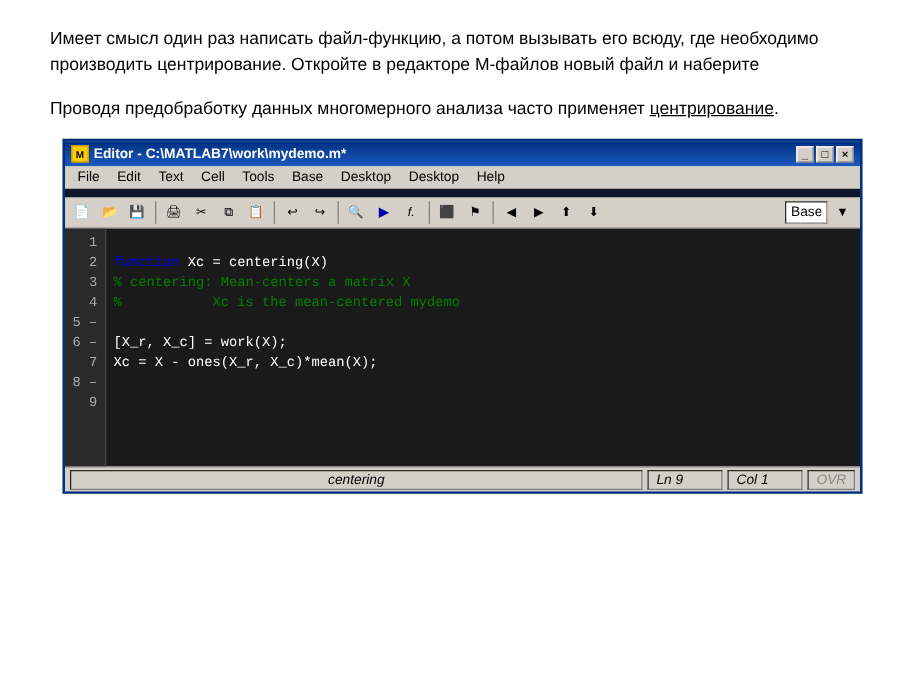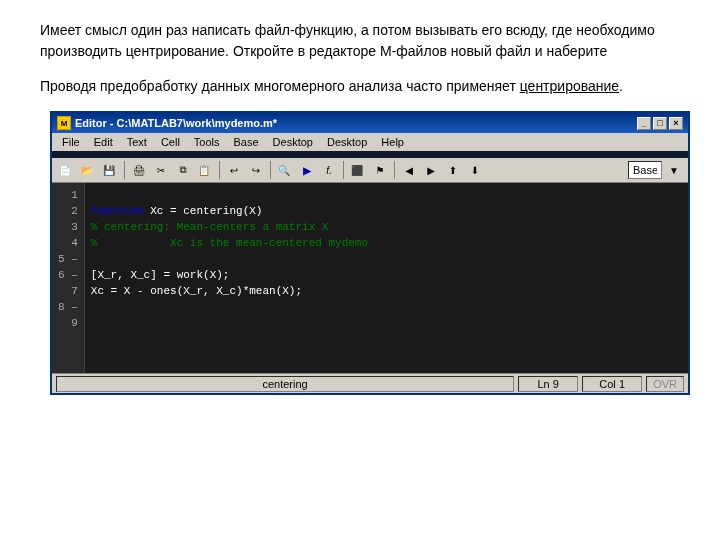--- a/index.html
+++ b/index.html
@@ -194,28 +194,29 @@
     
     .status-bar {
       background: #d4d0c8;
       border-top: 1px solid #808080;
       display: flex;
       align-items: center;
       padding: 1px 4px;
       gap: 4px;
       font-size: 11px;
       height: 20px;
+      font-style: italic;
     }
 
     .status-item {
       padding: 1px 6px;
       border: 1px inset #808080;
       background: #d4d0c8;
       min-width: 60px;
-      text-align: center;
+      text-align: left;
     }
 
     .status-centering {
       flex: 1;
       text-align: center;
     }
 
     .status-ovr {
       min-width: 30px;
       text-align: left;

